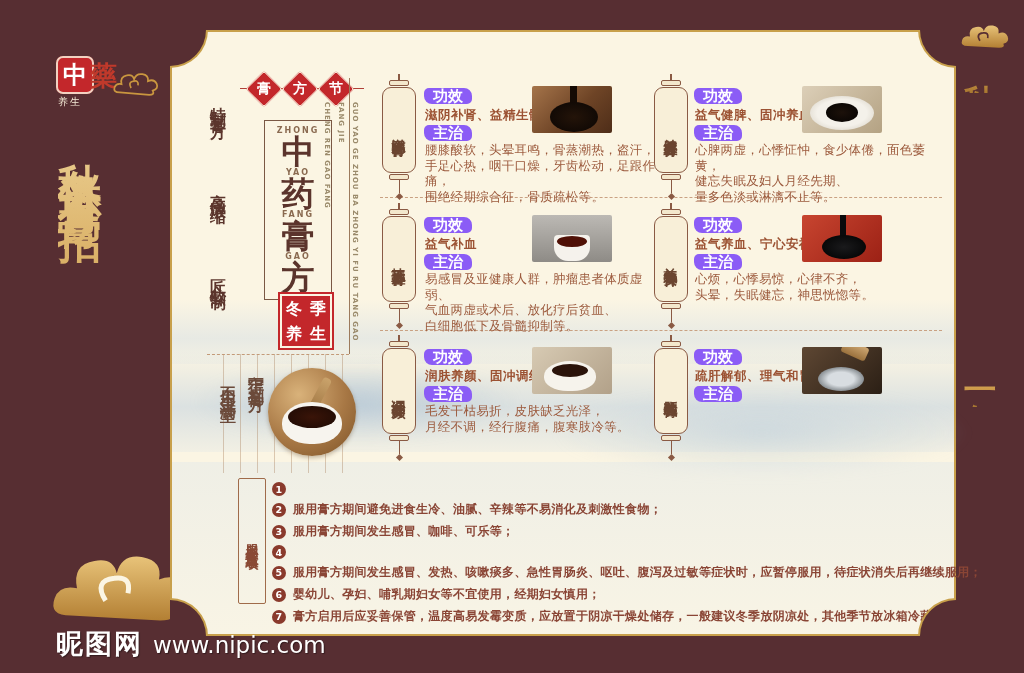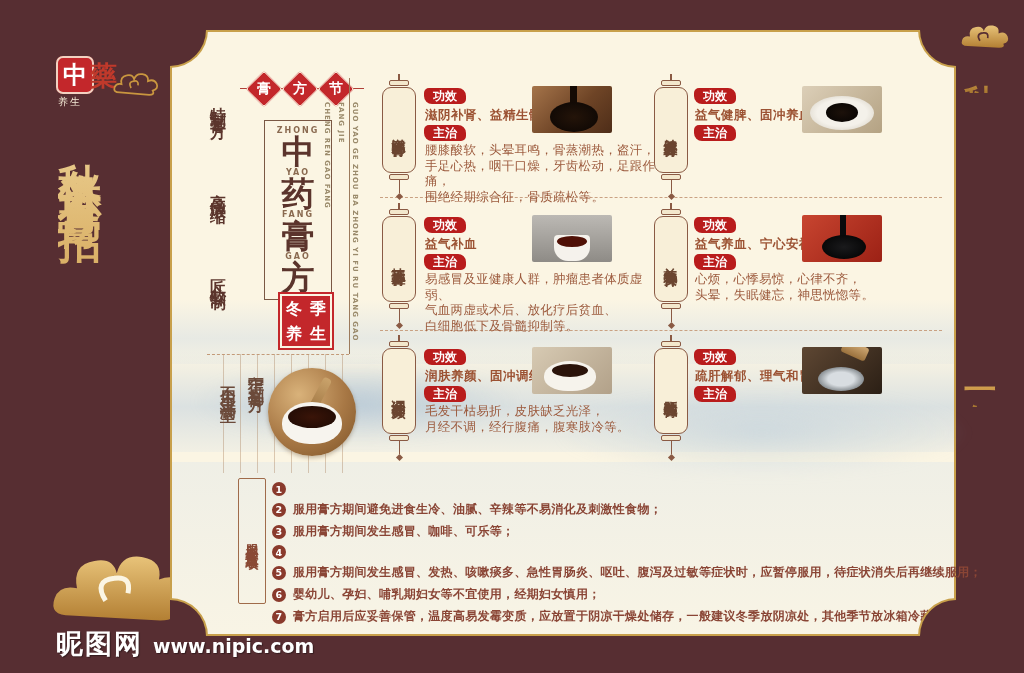--- a/index.html
+++ b/index.html
@@ -21,21 +21,21 @@
   .logo-zhong{color:#fff;font-size:24px;font-weight:bold;}
   .logo-yao{position:absolute;left:34px;top:6px;color:#c0392b;font-size:27px;font-weight:bold;}
   .logo-ys{position:absolute;left:2px;top:43px;color:#f5ead6;font-size:10px;letter-spacing:2px;}
   .cloud-outline{position:absolute;left:56px;top:10px;}
   .cloud-br{left:48px;top:546px;}
   .cloud-tr{left:960px;top:20px;}
 
   
   .wm{left:56px;top:626px;display:flex;align-items:baseline;gap:10px;color:#fff;}
   .wm-name{font-size:27px;font-weight:bold;letter-spacing:2px;text-shadow:1px 1px 1px rgba(0,0,0,.4);}
-  .wm-url{font-size:19px;font-weight:bold;text-shadow:1px 1px 1px rgba(0,0,0,.4);}
+  .wm-url{font-size:23px;font-weight:normal;text-shadow:1px 1px 1px rgba(0,0,0,.4);}
   .idbar{left:695px;top:633px;width:329px;height:28px;background:rgba(28,16,16,.58);border-radius:2px;
          display:flex;align-items:center;justify-content:center;color:#f2eae2;font-size:15px;}
 
   
   .poster{left:170px;top:30px;width:782px;height:602px;background:#fbf5e3;border:2px solid #c8a04b;border-radius:22px;}
   .cap{position:absolute;width:36px;height:36px;background:#572e32;z-index:5;}
   .cap.tl{left:-2px;top:-2px;border-bottom-right-radius:100%;border-right:2px solid #c8a04b;border-bottom:2px solid #c8a04b;}
   .cap.tr{right:-2px;top:-2px;border-bottom-left-radius:100%;border-left:2px solid #c8a04b;border-bottom:2px solid #c8a04b;}
   .cap.bl{left:-2px;bottom:-2px;border-top-right-radius:100%;border-right:2px solid #c8a04b;border-top:2px solid #c8a04b;}
   .cap.br{right:-2px;bottom:-2px;border-top-left-radius:100%;border-left:2px solid #c8a04b;border-top:2px solid #c8a04b;}
@@ -80,21 +80,21 @@
   
   .prod{position:absolute;width:284px;height:126px;z-index:2;}
   .lantern{position:absolute;left:0;top:-6px;width:34px;display:flex;flex-direction:column;align-items:center;}
   .l-knob{width:2px;height:6px;background:#8a5a44;}
   .l-cap{width:20px;height:6px;border:1.2px solid #8a5a44;border-radius:2px;background:#f3e7cc;box-sizing:border-box;}
   .l-body{width:34px;height:86px;border:1.5px solid #8a5a44;border-radius:9px;background:#f8efd8;box-sizing:border-box;
           display:flex;align-items:center;justify-content:center;margin:1px 0;}
   .l-name{font-size:14px;font-weight:bold;color:#6b4530;letter-spacing:1px;line-height:1;}
   .l-string{width:1px;height:13px;background:#8a5a44;}
   .l-dia{width:5px;height:5px;background:#8a5a44;transform:rotate(45deg);margin-top:1px;}
-  .tag{position:absolute;height:16px;padding:0 9px;background:#b91c1c;color:#fff;font-size:12px;font-weight:bold;
+  .tag{position:absolute;height:16px;padding:0 9px;background:#8b5cf6;color:#fff;font-size:15px;font-weight:bold;
        border-radius:5px 8px 5px 8px;display:flex;align-items:center;}
   .tag.t-eff{left:42px;top:8px;}
   .tag.t-ind{left:42px;top:45px;font-family:Liberation Mono, monospace;}
   .eff{position:absolute;left:43px;top:27px;font-size:12.5px;font-weight:bold;color:#9c5233;letter-spacing:.5px;}
   .ind{position:absolute;left:43px;top:62px;font-size:12.5px;color:#9c5a3d;line-height:15.5px;white-space:pre-line;letter-spacing:.3px;}
   .photo{position:absolute;left:150px;top:6px;width:80px;height:47px;border-radius:2px;overflow:hidden;}
   .c2 .tag.t-eff,.c2 .tag.t-ind{left:40px;}
   .c2 .eff{left:41px;}
   .c2 .ind{left:41px;}
   .c2 .photo{left:148px;}
@@ -262,20 +262,23 @@
         <div class="l-body">
             <span class="l-name vtext serif">健脾养血膏</span>
           </div>
         <div class="l-cap"></div>
           <div class="l-string"></div>
           <div class="l-dia"></div>
       </div>
       <div class="tag t-eff">功效</div>
       <div class="eff">益气健脾、固冲养血</div>
       <div class="tag t-ind">主治</div>
+      <div class="ind">心脾两虚，心悸怔忡，食少体倦，面色萎黄，
+健忘失眠及妇人月经先期、
+量多色淡或淋漓不止等。</div>
       <div class="photo ph1"></div>
     </div>
 
     <div class="prod c1" style="left:210px;top:177px;">
       <div class="lantern">
         <div class="l-knob"></div>
           <div class="l-cap"></div>
         <div class="l-body">
             <span class="l-name vtext serif">扶正补虚膏</span>
           </div>

